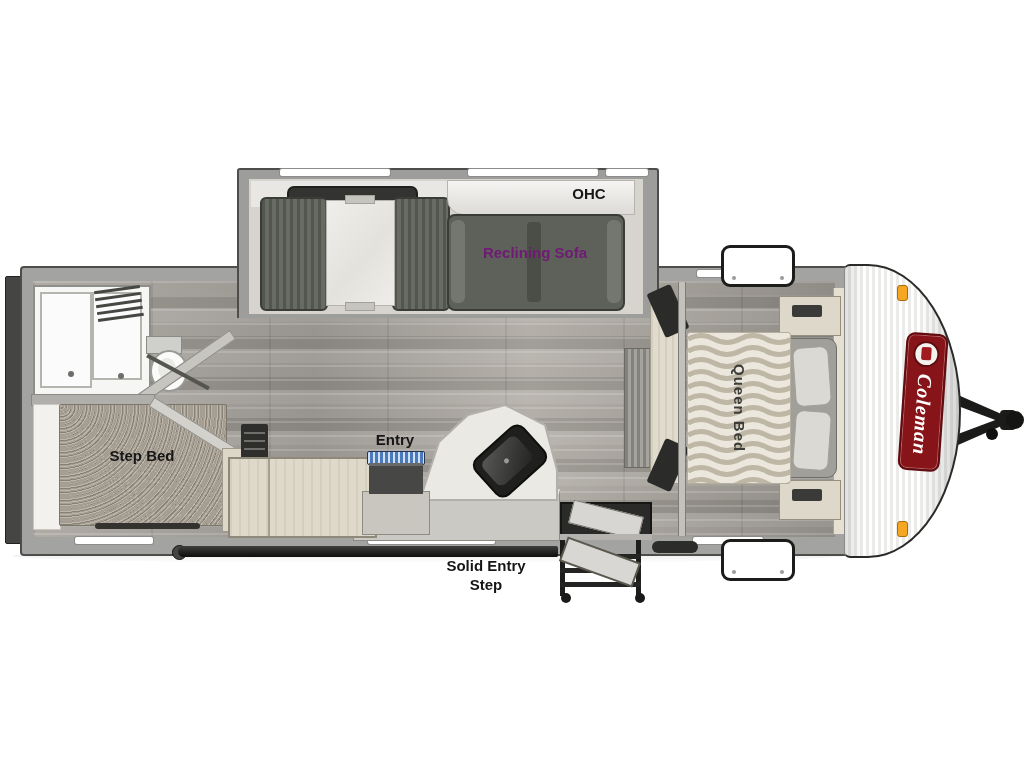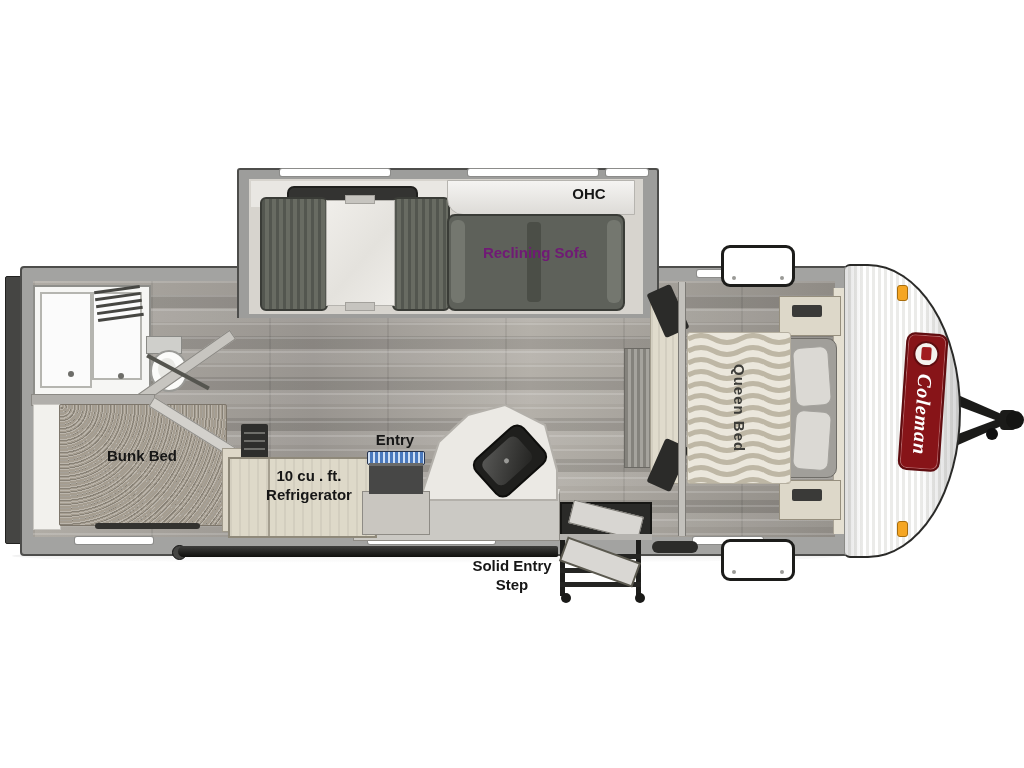--- a/index.html
+++ b/index.html
@@ -185,44 +185,40 @@
   <div class="abs toilet-tank"></div>
   <div class="abs toilet-bowl">
     <div class="toilet-seat"></div>
   </div>
   <div class="abs diag-wall"></div>
   <div class="abs door-leaf"></div>
   <div class="abs bath-wall"></div>
 
   <div class="abs bunk-pillow"></div>
   <div class="abs bunk-mattress"></div>
-  <div class="lbl" style="left:78px;top:446px;width:128px;">Bunk Bed</div>
+  <div class="lbl" style="left:78px;top:446px;width:128px;">Step Bed</div>
   <div class="abs bunk-frame"></div>
   <div class="abs bunk-diag"></div>
   <div class="abs bunk-side"></div>
   <div class="abs furnace">
     <i style="top:8px;"></i>
       <i style="top:16px;"></i>
       <i style="top:24px;"></i>
   </div>
 
   <div class="abs counter-base"></div>
   <svg class="abs" style="left:413px;top:398px;" width="150" height="104">
     <polygon points="7,102 26,44 55,17 92,7 132,27 144,72 144,102" fill="#ebe9e4" stroke="#b3b0aa" stroke-width="2"></polygon>
   </svg>
   <div class="abs sink">
     <div class="sink-basin"></div>
     <div class="sink-dot"></div>
   </div>
   <div class="abs fridge">
     <div class="fridge-seam"></div>
-  </div>
-  <div class="lbl" style="left:246px;top:466px;width:126px;">
-    <div>10 cu . ft.</div>
-    <div>Refrigerator</div>
   </div>
   <div class="abs oven-cab"></div>
   <div class="abs cooktop"></div>
   <div class="abs oven-body"></div>
   <div class="lbl" style="left:355px;top:430px;width:80px;">Entry</div>
 
   <div class="abs step-well">
     <div class="step-plate"></div>
   </div>
   <div class="abs threshold"></div>
@@ -312,18 +308,18 @@
     <rect x="12" y="32" width="81" height="5" fill="#242422"></rect>
     <rect x="12" y="46" width="81" height="5" fill="#242422"></rect>
     <g transform="rotate(20 52 26)">
         <rect x="14" y="14" width="76" height="24" fill="#d9d7d3" stroke="#5b594f" stroke-width="2"></rect>
       </g>
     <circle cx="18" cy="62" r="5" fill="#1a1a18"></circle>
     <circle cx="92" cy="62" r="5" fill="#1a1a18"></circle>
   </svg>
   <div class="abs handle"></div>
 
-  <div class="lbl" style="left:442px;top:556px;width:140px;">
+  <div class="lbl" style="left:416px;top:556px;width:140px;">
     <div>Solid Entry</div>
     <div>Step</div>
   </div>
 
 </div>
 
 </body></html>

